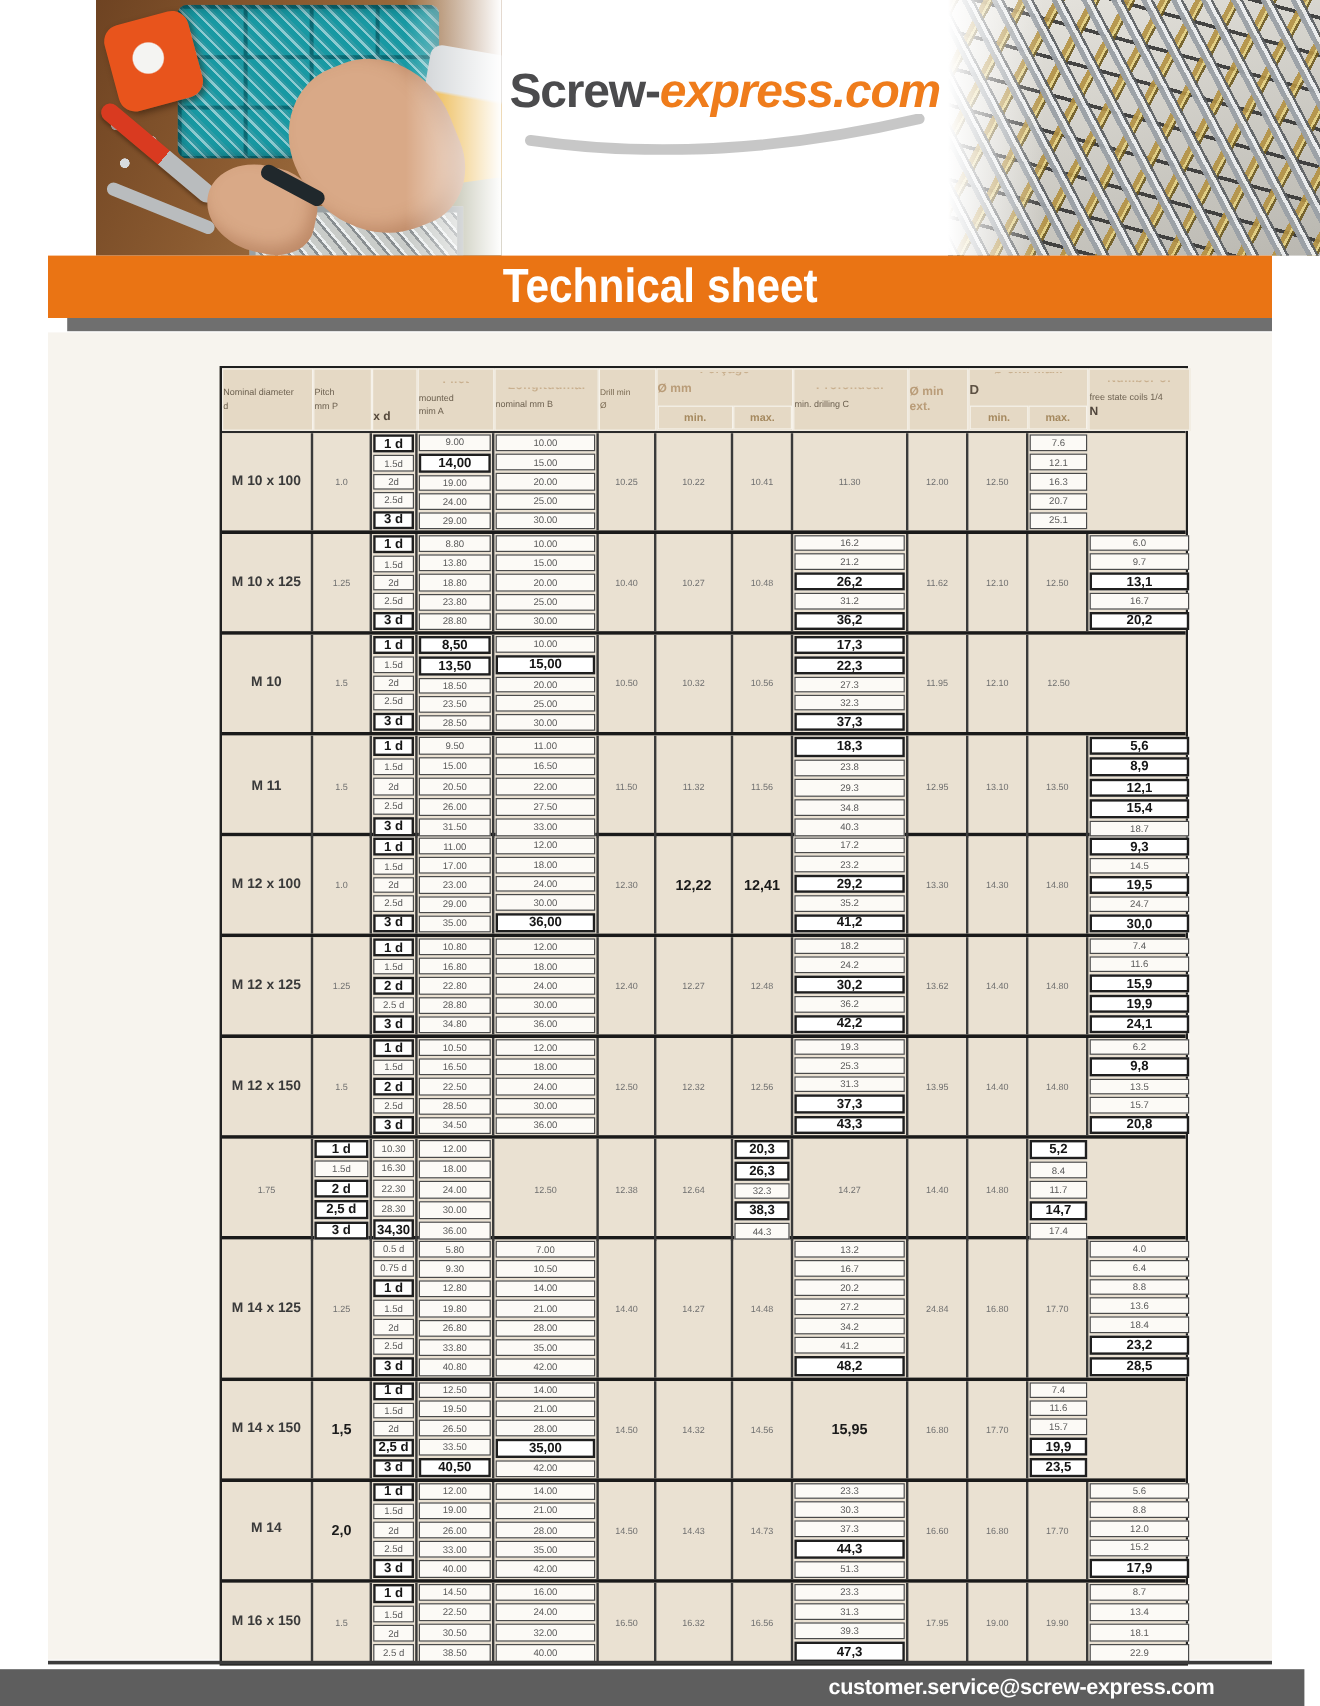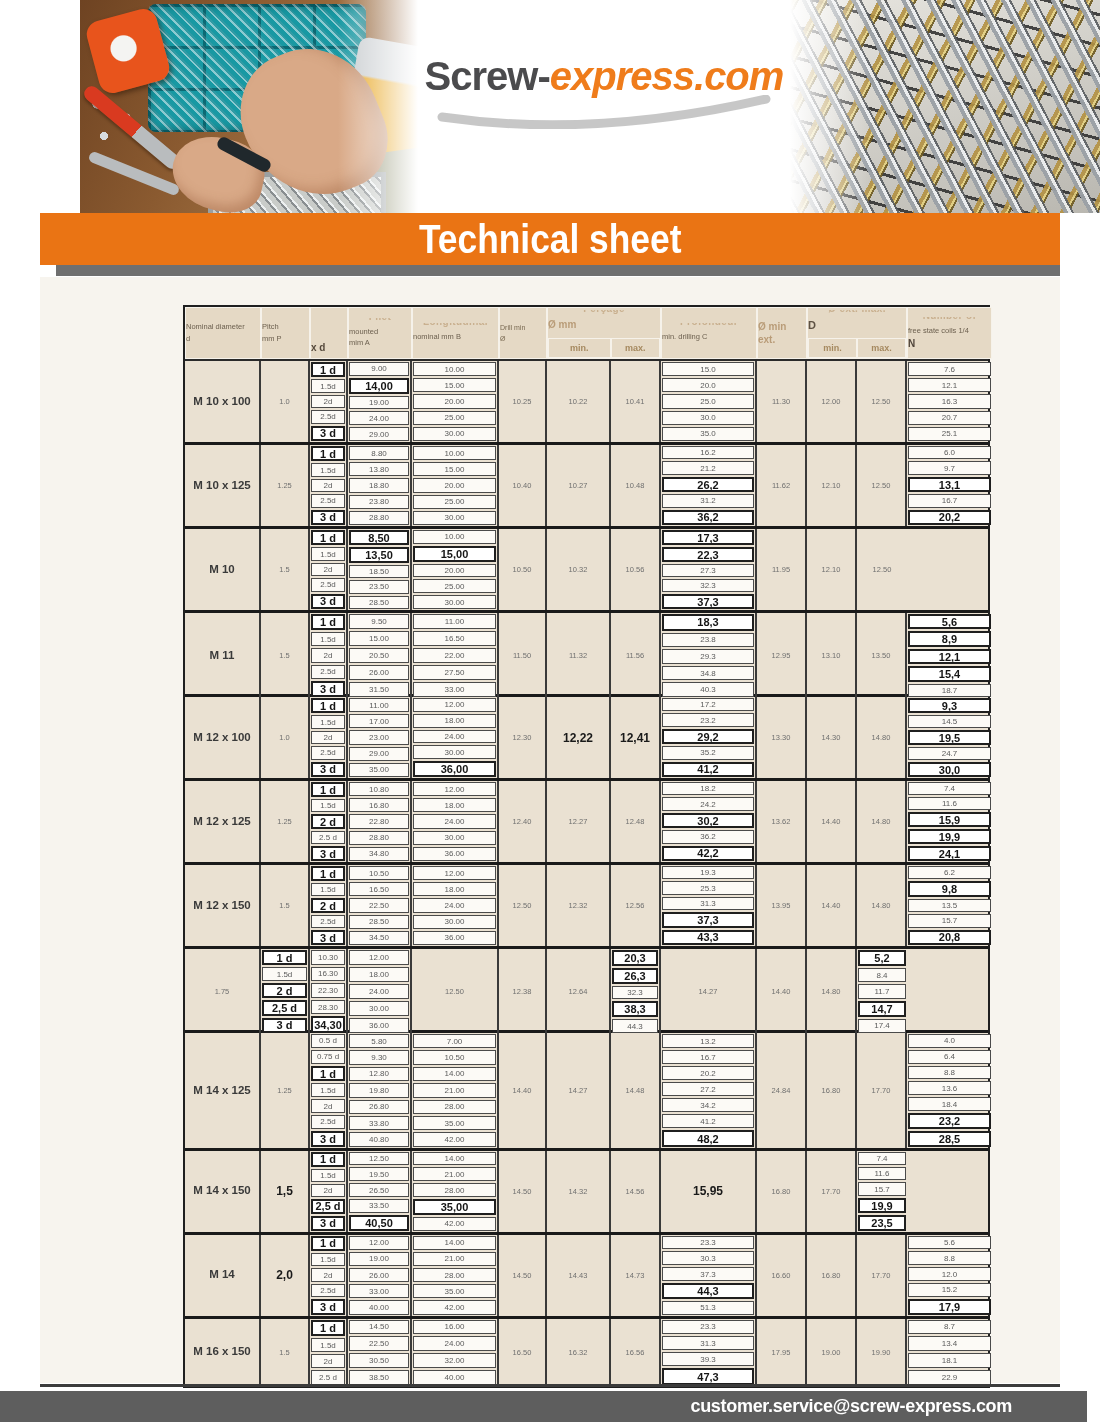--- a/index.html
+++ b/index.html
@@ -242,27 +242,20 @@
         </div>
         <div class="col plain">
           <span>10.25</span>
         </div>
         <div class="col plain">
           <span>10.22</span>
         </div>
         <div class="col plain">
           <span>10.41</span>
         </div>
-        <div class="col stack">
-          <div class="box">15.0</div>
-          <div class="box">20.0</div>
-          <div class="box">25.0</div>
-          <div class="box">30.0</div>
-          <div class="box">35.0</div>
-        </div>
         <div class="col plain">
           <span>11.30</span>
         </div>
         <div class="col plain">
           <span>12.00</span>
         </div>
         <div class="col plain">
           <span>12.50</span>
         </div>
         <div class="col stack">

